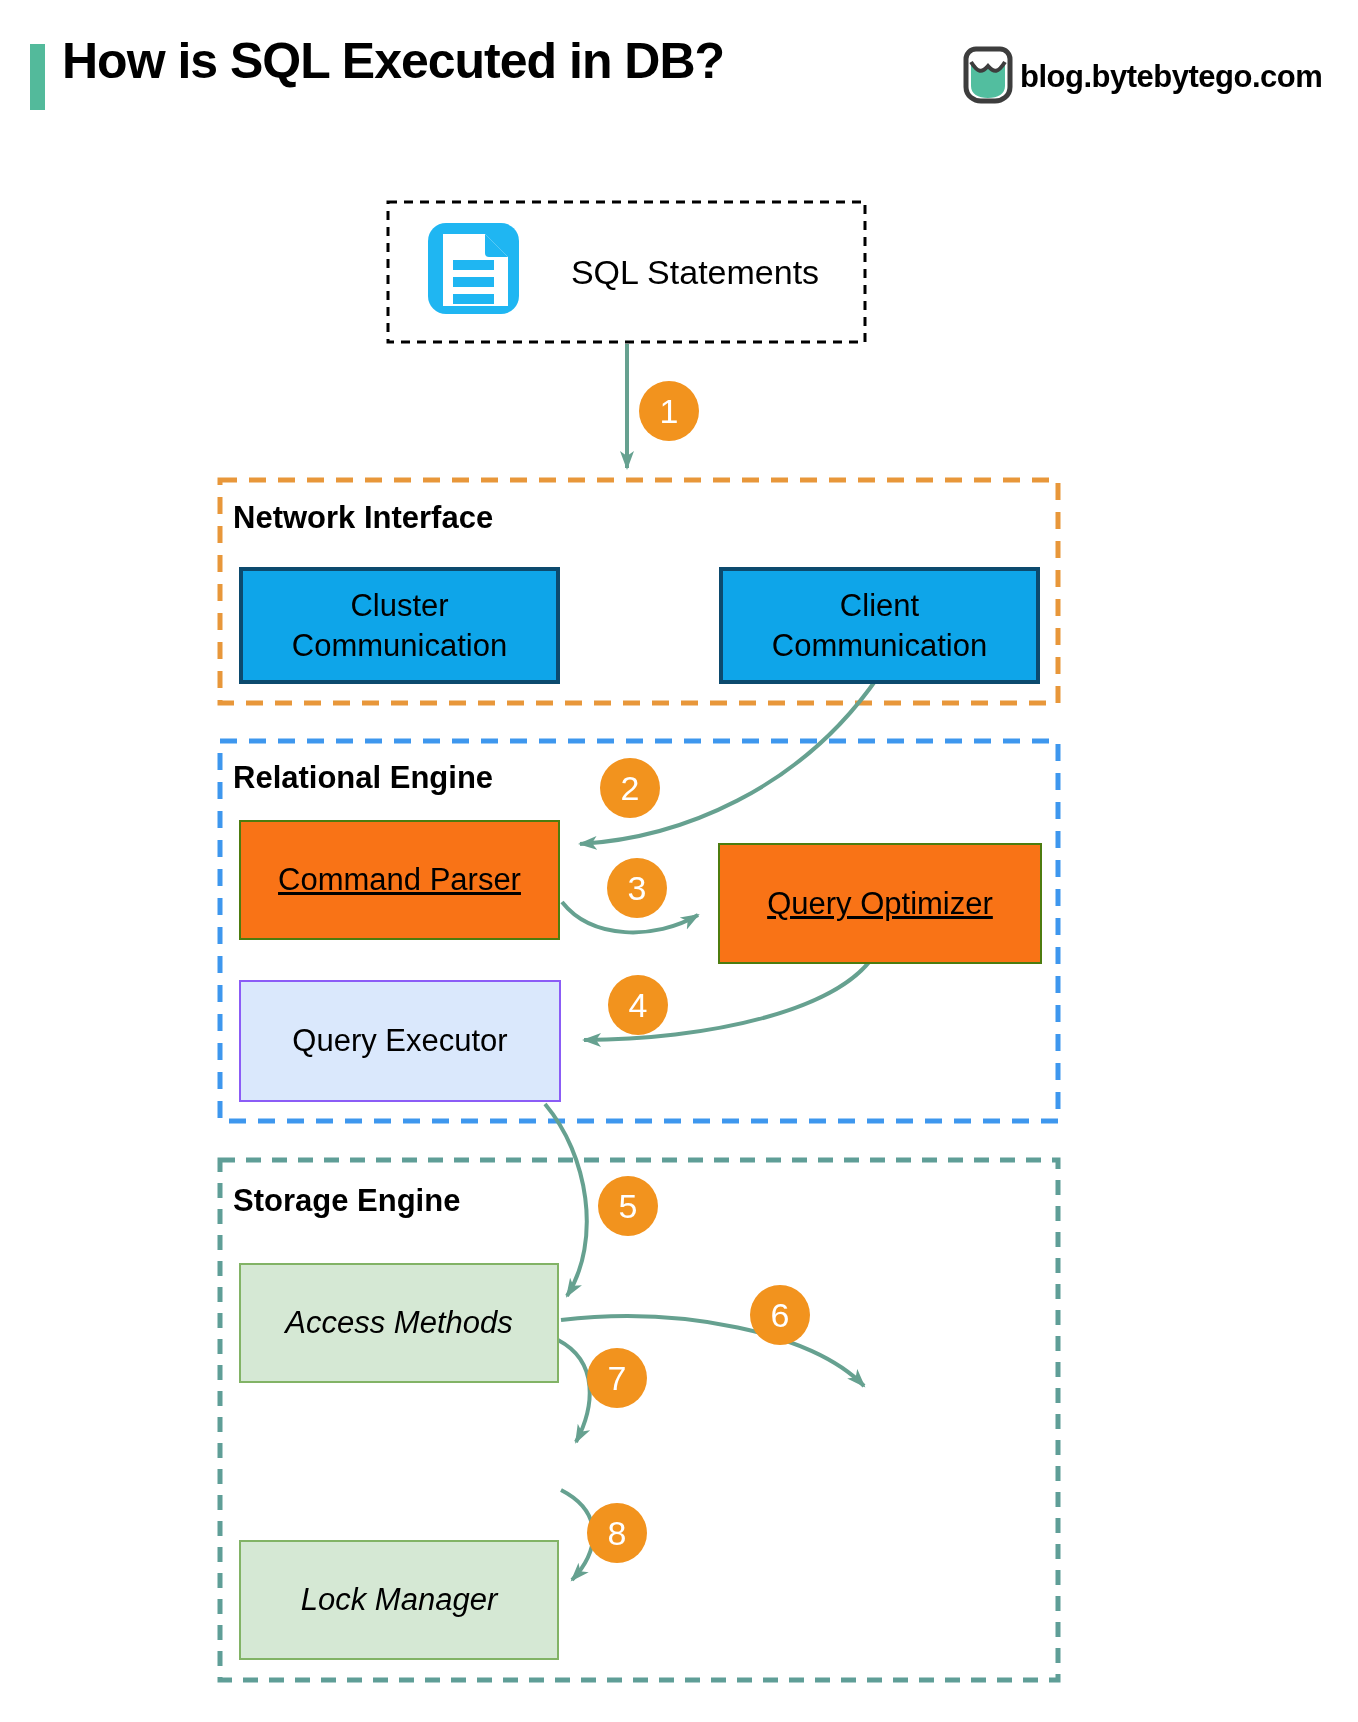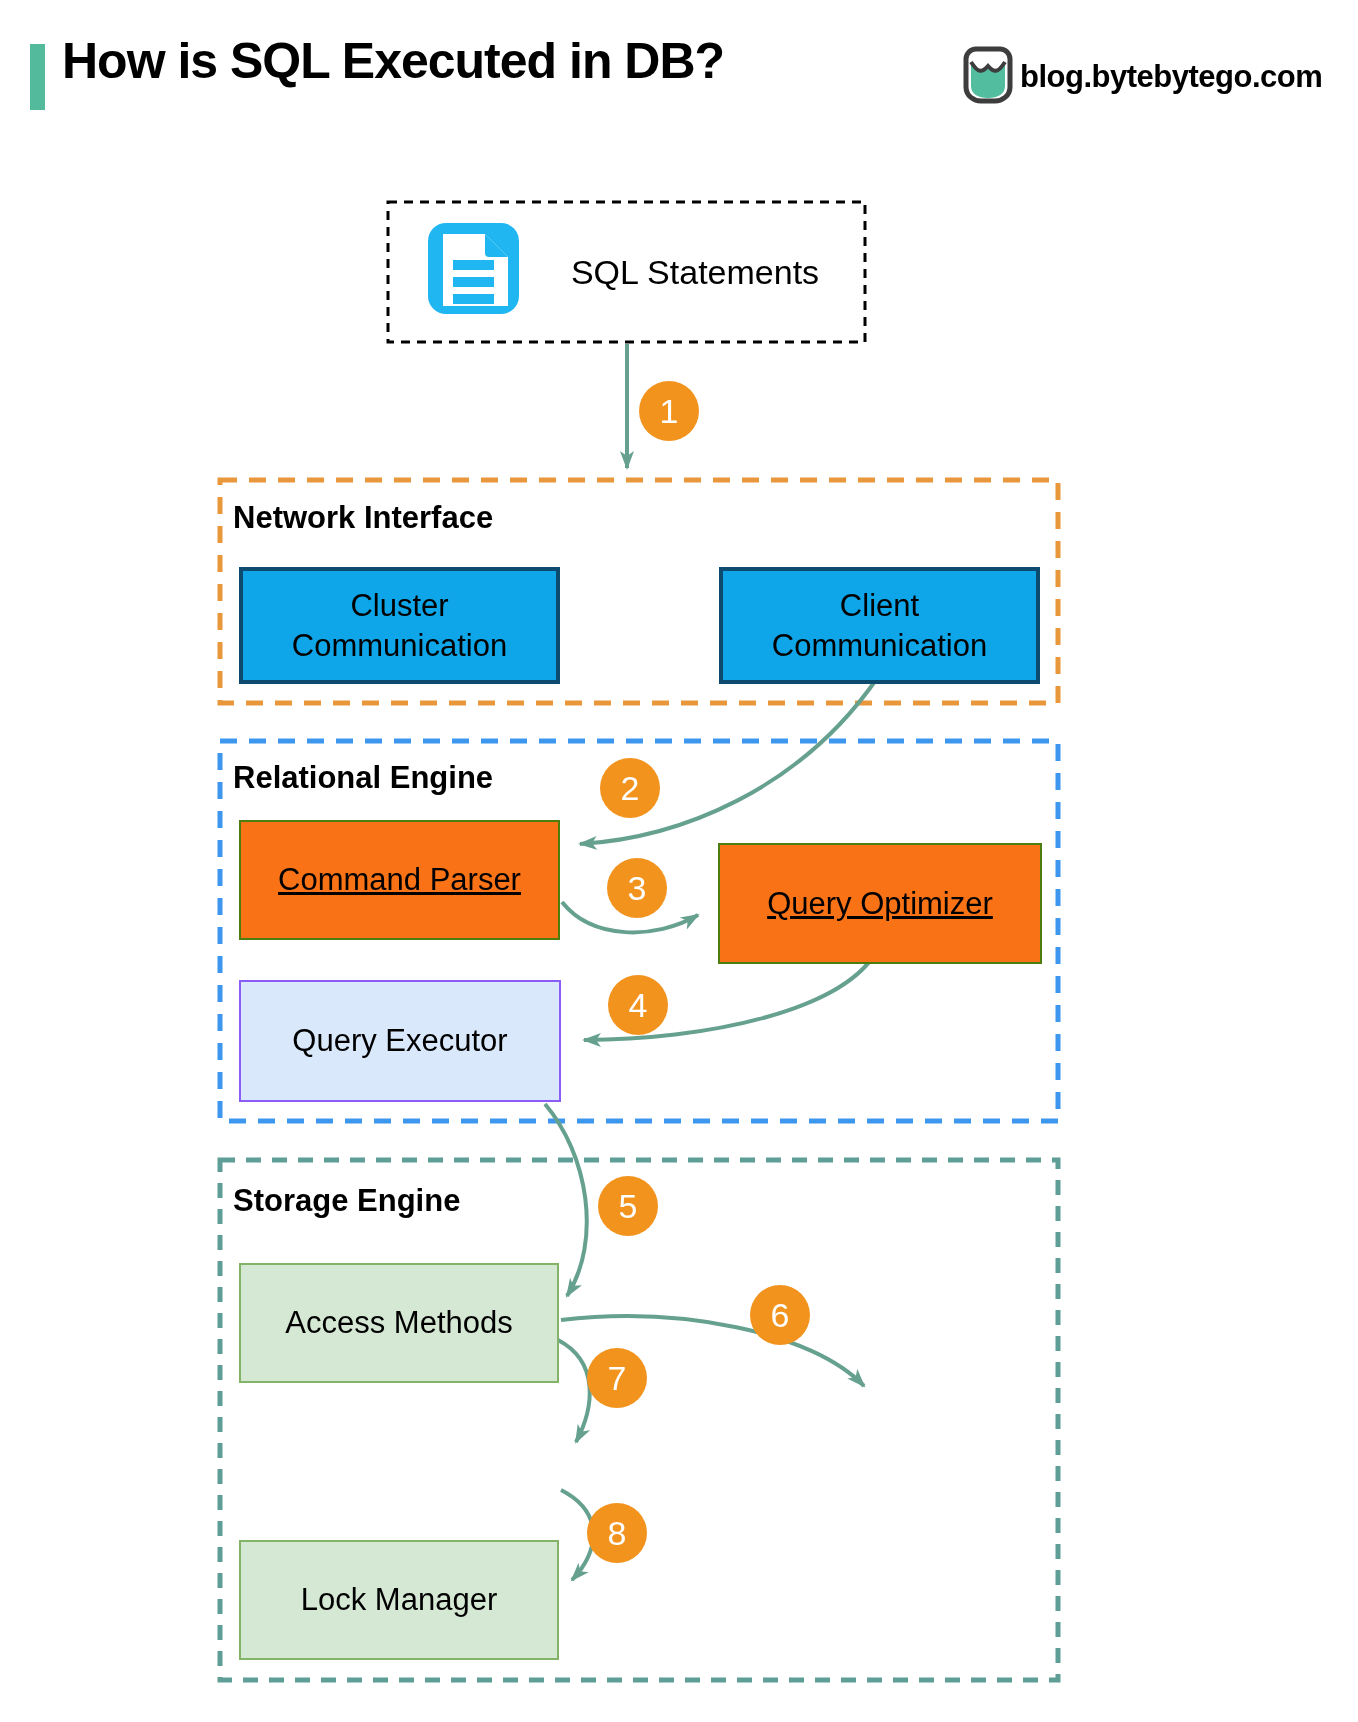--- a/index.html
+++ b/index.html
@@ -13,21 +13,21 @@
   .brand{position:absolute;left:962px;top:46px;display:flex;align-items:center;gap:6px;}
   .brand-text{font-size:31px;font-weight:bold;letter-spacing:-0.5px;}
 
   
   .node{position:absolute;display:flex;align-items:center;justify-content:center;
         text-align:center;font-size:31px;line-height:1.28;box-sizing:border-box;padding:4px 18px;}
 
   .orange-node{background:#0ea5e9;border:4px solid #0c4a6e;margin-top:9px;}
   .purple-node{background:#f97316;border:2px solid #4d7c0f;text-decoration:underline;}
   .blue-node  {background:#DAE8FC;border:2px solid #8b5cf6;}
-  .green-node {background:#D5E8D4;border:2px solid #82B366;}
+  .green-node {background:#D5E8D4;border:2px solid #82B366;font-style:italic;}
 
   
   .section-label{position:absolute;font-size:31px;font-weight:bold;}
 
   
   .sql-label{position:absolute;left:545px;top:202px;width:300px;height:140px;
              display:flex;align-items:center;justify-content:center;font-size:34px;text-align:center;}
 
   
   .badge{position:absolute;width:60px;height:60px;border-radius:50%;background:#F2931E;

